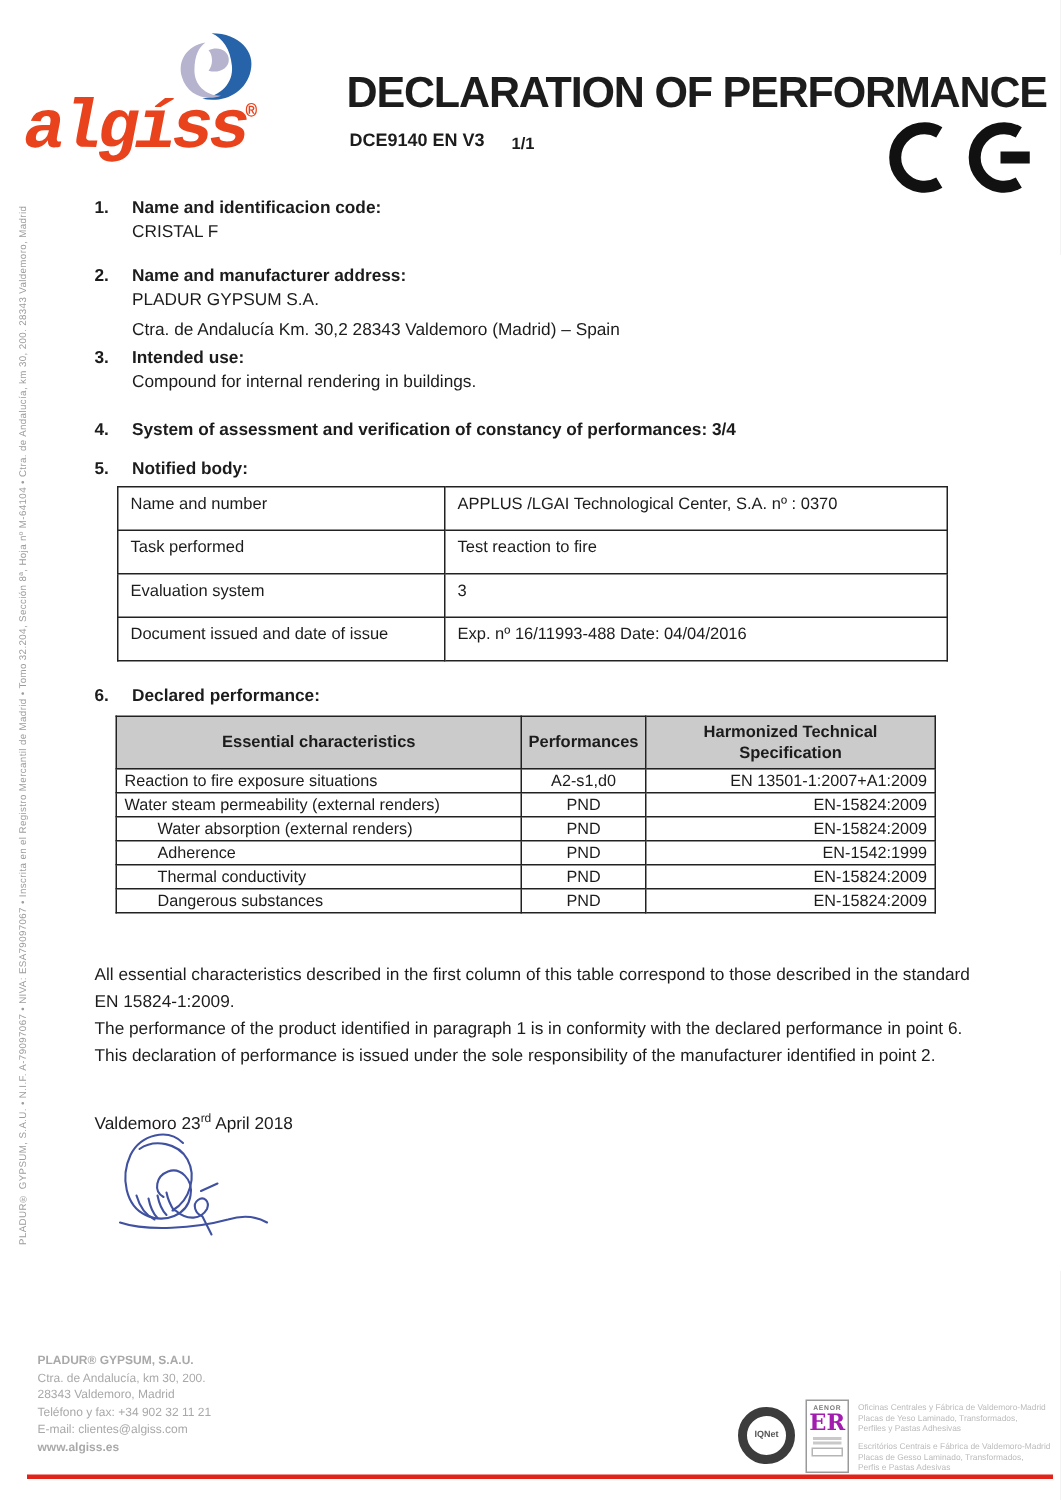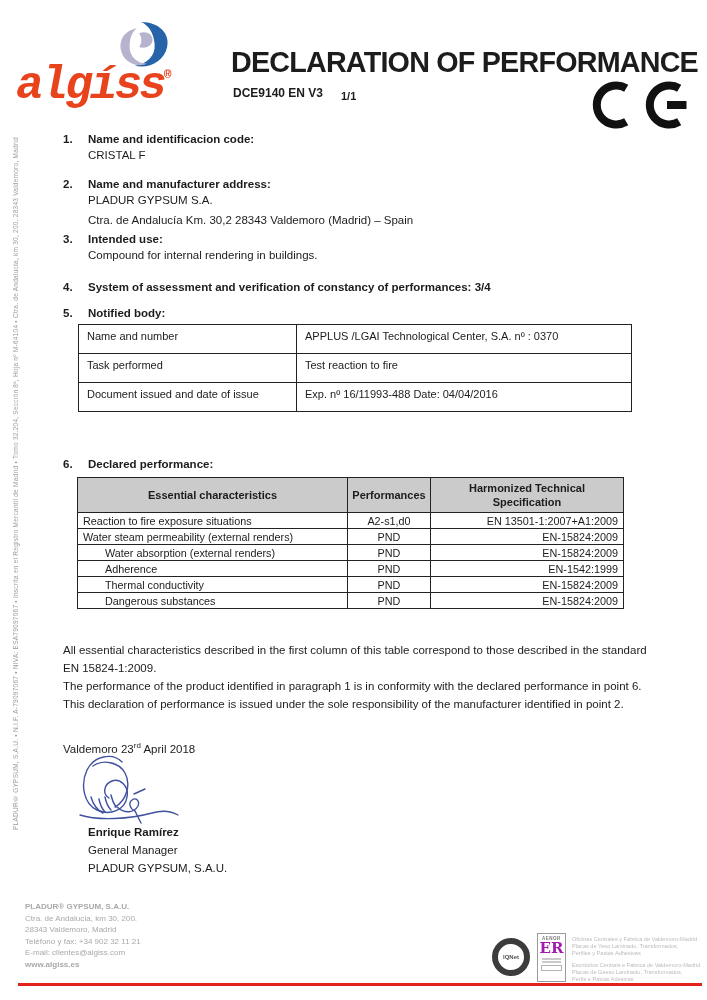--- a/index.html
+++ b/index.html
@@ -171,20 +171,24 @@
 
   <table class="nb-table">
     <tbody>
         <tr>
       <td class="c1">Name and number</td>
       <td>APPLUS /LGAI Technological Center, S.A. nº : 0370</td>
     </tr>
     <tr>
       <td class="c1">Task performed</td>
       <td>Test reaction to fire</td>
+    </tr>
+    <tr>
+      <td class="c1">Evaluation system</td>
+      <td>3</td>
     </tr>
     <tr>
       <td class="c1">Document issued and date of issue</td>
       <td>Exp. nº 16/11993-488  Date: 04/04/2016</td>
     </tr>
   </tbody>
     </table>
 
   <div class="item" style="top:458px">
     <div class="item-head">
@@ -253,25 +257,20 @@
       <path d="M23 45 C 25 52, 29 58, 35 61"></path>
       <path d="M31 47 C 32 52, 34 57, 37 60"></path>
       <path d="M37 45 C 38 50, 40 55, 43 58"></path>
       <path d="M43 43 C 44 48, 46 52, 48 55"></path>
       <path d="M49 55 C 57 62, 66 61, 70 54 C 72 49, 68 45, 64 48 C 60 51, 62 57, 67 59 L 73 71"></path>
       <path d="M12 63 C 30 69, 62 67, 84 61 C 94 58, 103 59, 110 63"></path>
       <path d="M66 42 L 77 37"></path>
     </g>
   </svg>
 
-  <div class="sign-block">
-    <div class="sign-name">Enrique Ramírez</div>
-    <div>General Manager</div>
-    <div>PLADUR GYPSUM, S.A.U.</div>
-  </div>
 
   <div class="footer-left">
     <div class="b">PLADUR® GYPSUM, S.A.U.</div>
     <div>Ctra. de Andalucía, km 30, 200.</div>
     <div>28343 Valdemoro, Madrid</div>
     <div>Teléfono y fax: +34 902 32 11 21</div>
     <div>E-mail: clientes@algiss.com</div>
     <div class="b">www.algiss.es</div>
   </div>
 

